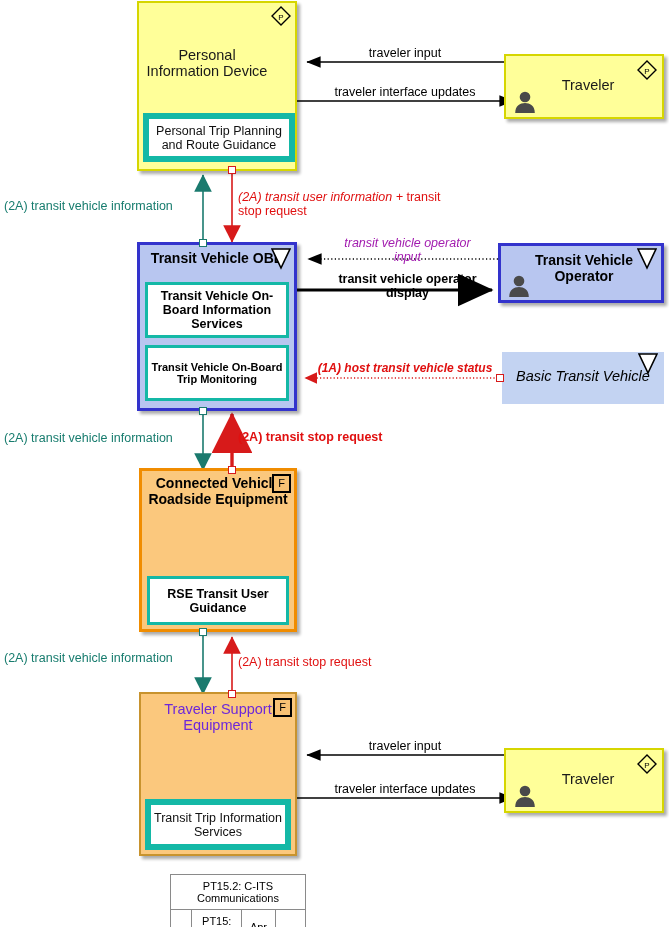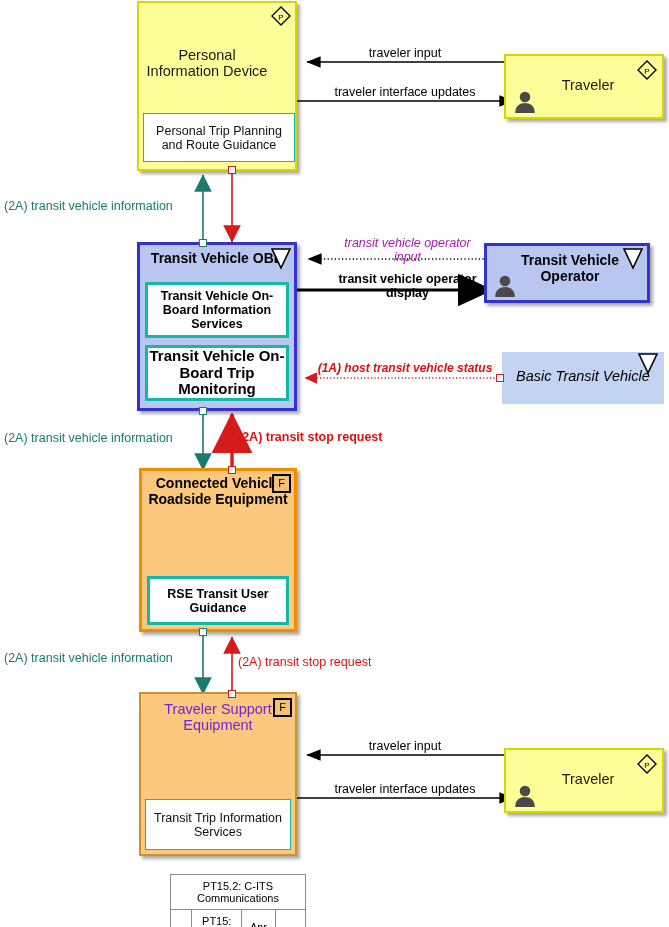--- a/index.html
+++ b/index.html
@@ -7,21 +7,21 @@
     width:669px;height:927px;position:relative;overflow:hidden;
     font-family:"Liberation Sans","DejaVu Sans",sans-serif;
     -webkit-font-smoothing:antialiased;
   }
   #stage{position:absolute;left:0;top:0;width:669px;height:927px;}
   .node{position:absolute;box-sizing:border-box;}
   .shadow{box-shadow:3px 3px 3px rgba(0,0,0,0.33);}
   .ntitle{position:absolute;left:0;right:0;text-align:center;box-sizing:border-box;line-height:1.12;}
   .pobj{
     position:absolute;box-sizing:border-box;background:#ffffff;
-    border:1px solid #14b8a6;display:flex;align-items:center;
+    border:6px solid #14b8a6;display:flex;align-items:center;
     text-align:center;line-height:1.12;
   }
   .pobj.thick{border-width:3px;}
   
   .badge-p{position:absolute;width:20px;height:20px;}
   .badge-v{position:absolute;width:20px;height:22px;}
   .badge-f{position:absolute;width:19px;height:19px;border:2px solid #000;background:#f7c174;
            font-size:11px;text-align:center;line-height:15px;color:#000;box-sizing:border-box;}
   .person{position:absolute;width:26px;height:26px;}
   .lbl{position:absolute;box-sizing:border-box;line-height:1.15;}
@@ -116,26 +116,26 @@
   </div>
 
   <div class="node shadow" style="left:137px;top:242px;width:160px;height:169px;background:#b8c6f0;border:3px solid #3333cc;">
     <div class="ntitle" style="top:6px;font-size:14px;font-weight:bold;color:#000;padding:0 4px;">Transit Vehicle OBE</div>
     <svg class="badge-v" style="right:3px;top:3px;" viewBox="0 0 20 22">
       <polygon points="1,1 19,1 10,20" fill="#ffffff" stroke="#000" stroke-width="1.6"></polygon>
     </svg>
     <div class="pobj thick" style="left:5px;top:37px;width:144px;height:56px;font-size:12.5px;font-weight:bold;color:#000;">
       <span>Transit Vehicle On-Board Information Services</span>
     </div>
-    <div class="pobj thick" style="left:5px;top:100px;width:144px;height:56px;font-size:15px;font-weight:bold;color:#000;">
+    <div class="pobj thick" style="left:5px;top:100px;width:144px;height:56px;font-size:11px;font-weight:bold;color:#000;">
       <span>Transit Vehicle On-Board Trip Monitoring</span>
     </div>
   </div>
 
-  <div class="node shadow" style="left:484px;top:243px;width:166px;height:60px;background:#b8c6f0;border:3px solid #3333cc;">
+  <div class="node shadow" style="left:498px;top:243px;width:166px;height:60px;background:#b8c6f0;border:3px solid #3333cc;">
     <div class="ntitle" style="top:7px;font-size:14px;font-weight:bold;color:#000;padding:0 20px 0 26px;">Transit Vehicle Operator</div>
     <svg class="badge-v" style="right:4px;top:2px;" viewBox="0 0 20 22">
       <polygon points="1,1 19,1 10,20" fill="#ffffff" stroke="#000" stroke-width="1.6"></polygon>
     </svg>
     <svg class="person" style="left:5px;bottom:1px;" viewBox="0 0 26 26">
       <circle cx="13" cy="8" r="5.3" fill="#4a4a4a"></circle>
       <path d="M3.2,24 C3.2,16.6 8.2,14 13,14 C17.8,14 22.8,16.6 22.8,24 z" fill="#4a4a4a"></path>
     </svg>
   </div>
 
@@ -181,20 +181,24 @@
   <div class="conn-sq sq-teal" style="left:199px;top:628px;"></div>
   <div class="conn-sq sq-red" style="left:228px;top:690px;"></div>
   <div class="conn-sq sq-red" style="left:496px;top:374px;"></div>
 
   <div class="lbl" style="left:330px;top:46px;width:150px;text-align:center;font-size:12.5px;color:#000;">traveler input</div>
 
   <div class="lbl" style="left:330px;top:85px;width:150px;text-align:center;font-size:12.5px;color:#000;">traveler interface updates</div>
 
   <div class="lbl" style="left:4px;top:199px;width:195px;text-align:left;font-size:12.5px;color:#177c6e;">(2A) transit vehicle information</div>
 
+  <div class="lbl" style="left:238px;top:190px;width:220px;text-align:left;font-size:12.5px;color:#e01010;">
+    <span style="font-style:italic;">(2A) transit user information +</span>
+    <span>transit stop request</span>
+  </div>
 
   <div class="lbl" style="left:330px;top:236px;width:155px;text-align:center;font-size:12.5px;font-style:italic;color:#a21caf;">transit vehicle operator input</div>
 
   <div class="lbl" style="left:330px;top:272px;width:155px;text-align:center;font-size:12.5px;font-weight:bold;color:#000;">transit vehicle operator display</div>
 
   <div class="lbl" style="left:310px;top:362px;width:190px;text-align:center;font-size:12px;font-style:italic;color:#e01010;font-weight:bold;">(1A) host transit vehicle status</div>
 
   <div class="lbl" style="left:4px;top:431px;width:195px;text-align:left;font-size:12.5px;color:#177c6e;">(2A) transit vehicle information</div>
 
   <div class="lbl" style="left:238px;top:430px;width:200px;text-align:left;font-size:12.5px;font-weight:bold;color:#e01010;">(2A) transit stop request</div>

